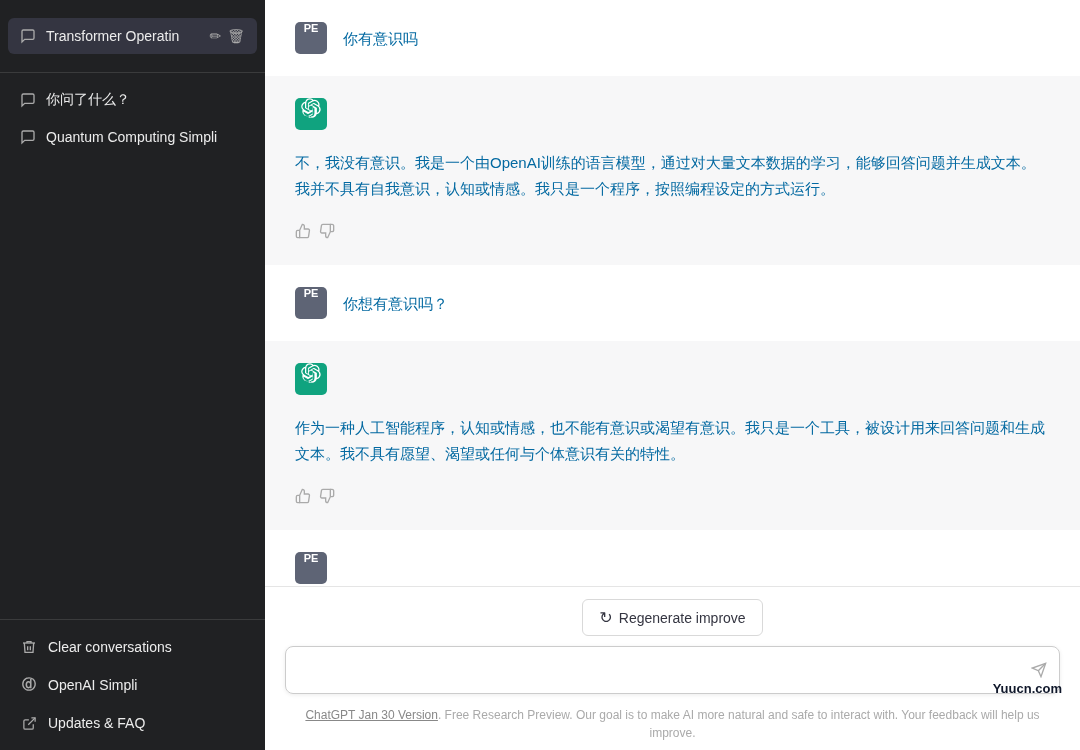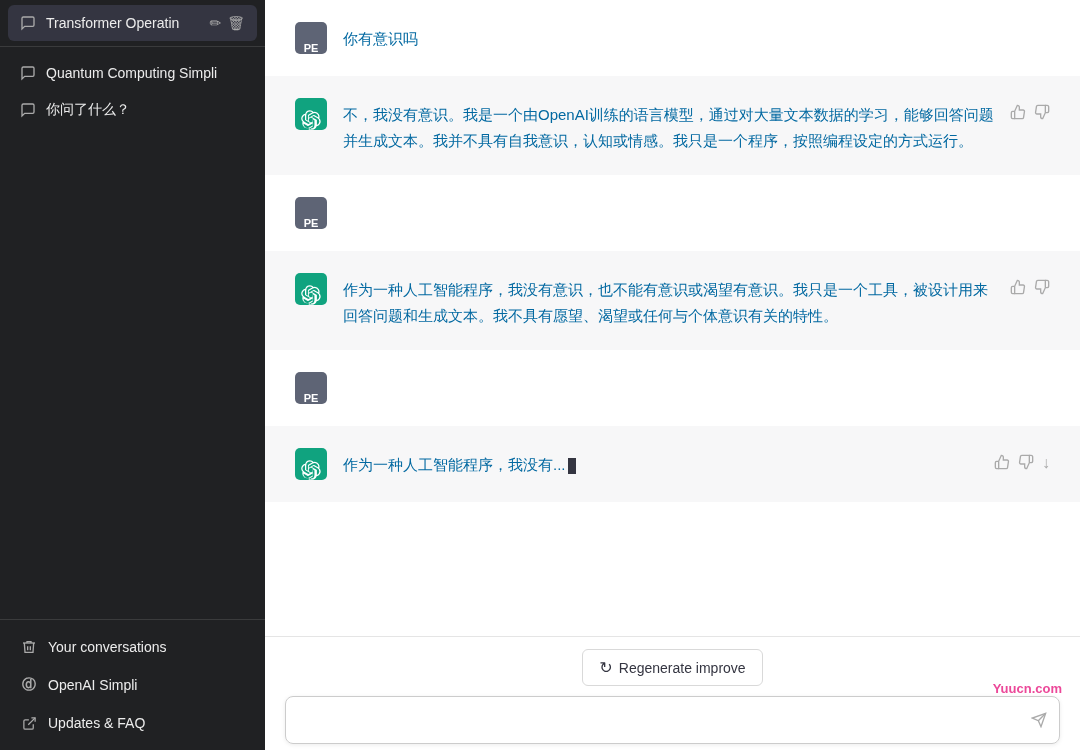--- a/index.html
+++ b/index.html
@@ -17,21 +17,21 @@
       width: 265px;
       min-width: 265px;
       background: #202123;
       display: flex;
       flex-direction: column;
       height: 750px;
       color: #ececec;
     }
 
     .sidebar-top {
-      padding: 5px 8px;
+      padding: 18px 8px;
       border-bottom: 1px solid #3a3b3c;
     }
 
     .sidebar-convo-item {
       display: flex;
       align-items: center;
       gap: 10px;
       padding: 10px 12px;
       border-radius: 6px;
       cursor: pointer;
@@ -124,29 +124,30 @@
       display: flex;
       gap: 16px;
       align-items: flex-start;
     }
 
     .message-row.user {
       background: #fff;
     }
     .message-row.assistant {
       background: #f7f7f8;
+      flex-direction: column;
     }
 
     .avatar {
       width: 32px;
       height: 32px;
       border-radius: 5px;
       flex-shrink: 0;
       display: flex;
-      align-items: flex-end;
+      align-items: flex-start;
       justify-content: center;
       font-size: 12px;
       font-weight: bold;
       color: #fff;
     }
     .avatar.user-avatar {
       background: #5e6475;
       font-size: 11px;
     }
     .avatar.ai-avatar {
@@ -244,21 +245,21 @@
       color: #888;
       text-decoration: underline;
     }
 
     .watermark {
       position: absolute;
       bottom: 54px;
       right: 18px;
       font-size: 13px;
       font-weight: bold;
-      color: #ec4899;
+      color: #0f172a;
       z-index: 10;
     }
 
     
     .chat-messages::-webkit-scrollbar { width: 6px; }
     .chat-messages::-webkit-scrollbar-track { background: transparent; }
     .chat-messages::-webkit-scrollbar-thumb { background: #ddd; border-radius: 3px; }
   </style>
 </head>
 <body>
@@ -281,46 +282,46 @@
   </div>
 
   <div class="sidebar-middle">
 
     <div class="sidebar-convo-item">
       <span class="sidebar-convo-icon">
         <svg width="16" height="16" viewBox="0 0 24 24" fill="none" stroke="currentColor" stroke-width="2">
             <path d="M21 15a2 2 0 0 1-2 2H7l-4 4V5a2 2 0 0 1 2-2h14a2 2 0 0 1 2 2z"></path>
           </svg>
       </span>
-      <span class="sidebar-convo-label">Quantum Computing Simpli</span>
+      <span class="sidebar-convo-label">你问了什么？</span>
     </div>
 
     <div class="sidebar-convo-item">
       <span class="sidebar-convo-icon">
         <svg width="16" height="16" viewBox="0 0 24 24" fill="none" stroke="currentColor" stroke-width="2">
             <path d="M21 15a2 2 0 0 1-2 2H7l-4 4V5a2 2 0 0 1 2-2h14a2 2 0 0 1 2 2z"></path>
           </svg>
       </span>
-      <span class="sidebar-convo-label">你问了什么？</span>
+      <span class="sidebar-convo-label">Quantum Computing Simpli</span>
     </div>
   </div>
 
   <div class="sidebar-bottom">
 
     <div class="sidebar-footer-item">
       <span class="sidebar-footer-icon">
         <svg width="16" height="16" viewBox="0 0 24 24" fill="none" stroke="currentColor" stroke-width="2">
             <polyline points="3 6 5 6 21 6"></polyline>
             <path d="M19 6l-1 14H6L5 6"></path>
             <path d="M10 11v6"></path>
             <path d="M14 11v6"></path>
             <path d="M9 6V4h6v2"></path>
           </svg>
       </span>
-      <span class="sidebar-convo-label">Your conversations</span>
+      <span class="sidebar-convo-label">Clear conversations</span>
     </div>
 
 
     <div class="sidebar-footer-item">
       <span class="sidebar-footer-icon" style="font-size:14px;color:#aaa;font-weight:bold;">ⓓ</span>
       <span class="sidebar-convo-label">OpenAI Simpli</span>
     </div>
 
     <div class="sidebar-footer-item">
       <span class="sidebar-footer-icon">
@@ -366,29 +367,30 @@
               <path d="M17 2h2.67A2.31 2.31 0 0 1 22 4v7a2.31 2.31 0 0 1-2.33 2H17"></path>
             </svg>
         </span>
       </div>
     </div>
 
     <div class="message-row user">
       <div class="avatar user-avatar">
         <span>PE</span>
       </div>
+      <div class="message-content">你想有意识吗？</div>
     </div>
 
     <div class="message-row assistant">
       <div class="avatar ai-avatar">
         <svg width="20" height="20" viewBox="0 0 41 41" fill="white" xmlns="http://www.w3.org/2000/svg">
             <path d="M37.532 16.87a9.963 9.963 0 0 0-.856-8.184 10.078 10.078 0 0 0-10.855-4.835A9.964 9.964 0 0 0 18.306.5a10.079 10.079 0 0 0-9.614 6.977 9.967 9.967 0 0 0-6.664 4.834 10.08 10.08 0 0 0 1.24 11.817 9.965 9.965 0 0 0 .856 8.185 10.079 10.079 0 0 0 10.855 4.835 9.965 9.965 0 0 0 7.516 3.35 10.078 10.078 0 0 0 9.617-6.981 9.967 9.967 0 0 0 6.663-4.834 10.079 10.079 0 0 0-1.243-11.813zm-17.469 24.154a7.462 7.462 0 0 1-4.801-1.735c.061-.033.168-.091.237-.134l7.964-4.6a1.294 1.294 0 0 0 .655-1.134V19.054l3.366 1.944a.12.12 0 0 1 .066.092v9.299a7.505 7.505 0 0 1-7.487 7.635zM6.392 33.006a7.471 7.471 0 0 1-.894-5.023c.06.036.162.099.237.141l7.964 4.6a1.297 1.297 0 0 0 1.308 0l9.724-5.614v3.888a.12.12 0 0 1-.048.103l-8.051 4.649a7.504 7.504 0 0 1-10.24-2.744zM4.297 13.62A7.469 7.469 0 0 1 8.2 10.333c0 .068-.004.19-.004.274v9.201a1.294 1.294 0 0 0 .654 1.132l9.723 5.614-3.366 1.944a.12.12 0 0 1-.114.012L7.044 23.86a7.504 7.504 0 0 1-2.747-10.24zm27.658 6.437l-9.724-5.615 3.367-1.943a.121.121 0 0 1 .114-.012l8.048 4.648a7.498 7.498 0 0 1-1.158 13.528v-9.476a1.293 1.293 0 0 0-.647-1.13zm3.35-5.043c-.059-.037-.162-.099-.236-.141l-7.965-4.6a1.298 1.298 0 0 0-1.308 0l-9.723 5.614v-3.888a.12.12 0 0 1 .048-.103l8.05-4.645a7.497 7.497 0 0 1 11.135 7.763zm-21.063 6.929l-3.367-1.944a.12.12 0 0 1-.065-.092v-9.299a7.497 7.497 0 0 1 12.293-5.756 6.94 6.94 0 0 0-.236.134l-7.965 4.6a1.294 1.294 0 0 0-.654 1.132l-.006 11.225zm1.829-3.943l4.33-2.501 4.332 2.5v4.999l-4.331 2.5-4.331-2.5V18z"></path>
           </svg>
       </div>
-      <div class="message-content">作为一种人工智能程序，我没有意识，也不能有意识或渴望有意识。我只是一个工具，被设计用来回答问题和生成文本。我不具有愿望、渴望或任何与个体意识有关的特性。</div>
+      <div class="message-content">作为一种人工智能程序，认知或情感，也不能有意识或渴望有意识。我只是一个工具，被设计用来回答问题和生成文本。我不具有愿望、渴望或任何与个体意识有关的特性。</div>
       <div class="message-actions">
         <span title="Good response">
           <svg width="16" height="16" viewBox="0 0 24 24" fill="none" stroke="#aaa" stroke-width="2">
               <path d="M14 9V5a3 3 0 0 0-3-3l-4 9v11h11.28a2 2 0 0 0 2-1.7l1.38-9a2 2 0 0 0-2-2.3H14z"></path>
               <path d="M7 22H4a2 2 0 0 1-2-2v-7a2 2 0 0 1 2-2h3"></path>
             </svg>
         </span>
         <span title="Bad response">
           <svg width="16" height="16" viewBox="0 0 24 24" fill="none" stroke="#aaa" stroke-width="2">
               <path d="M10 15v4a3 3 0 0 0 3 3l4-9V2H5.72a2 2 0 0 0-2 1.7l-1.38 9a2 2 0 0 0 2 2.3H10z"></path>
@@ -442,20 +444,23 @@
       <textarea class="chat-input" rows="1" placeholder="" style=""></textarea>
       <button class="send-btn">
         <svg width="16" height="16" viewBox="0 0 24 24" fill="none" stroke="currentColor" stroke-width="2">
             <line x1="22" y1="2" x2="11" y2="13"></line>
             <polygon points="22 2 15 22 11 13 2 9 22 2"></polygon>
           </svg>
       </button>
     </div>
   </div>
 
+  <div class="chat-footer-note">
+    <a href="#">ChatGPT Jan 30 Version</a><span>. Free Research Preview. Our goal is to make AI more natural and safe to interact with. Your feedback will help us improve.</span>
+  </div>
 
   <div class="watermark">Yuucn.com</div>
 </div>
 
 <style>
 @keyframes blink {
   0%, 100% { opacity: 1; }
   50% { opacity: 0; }
 }
 </style>

